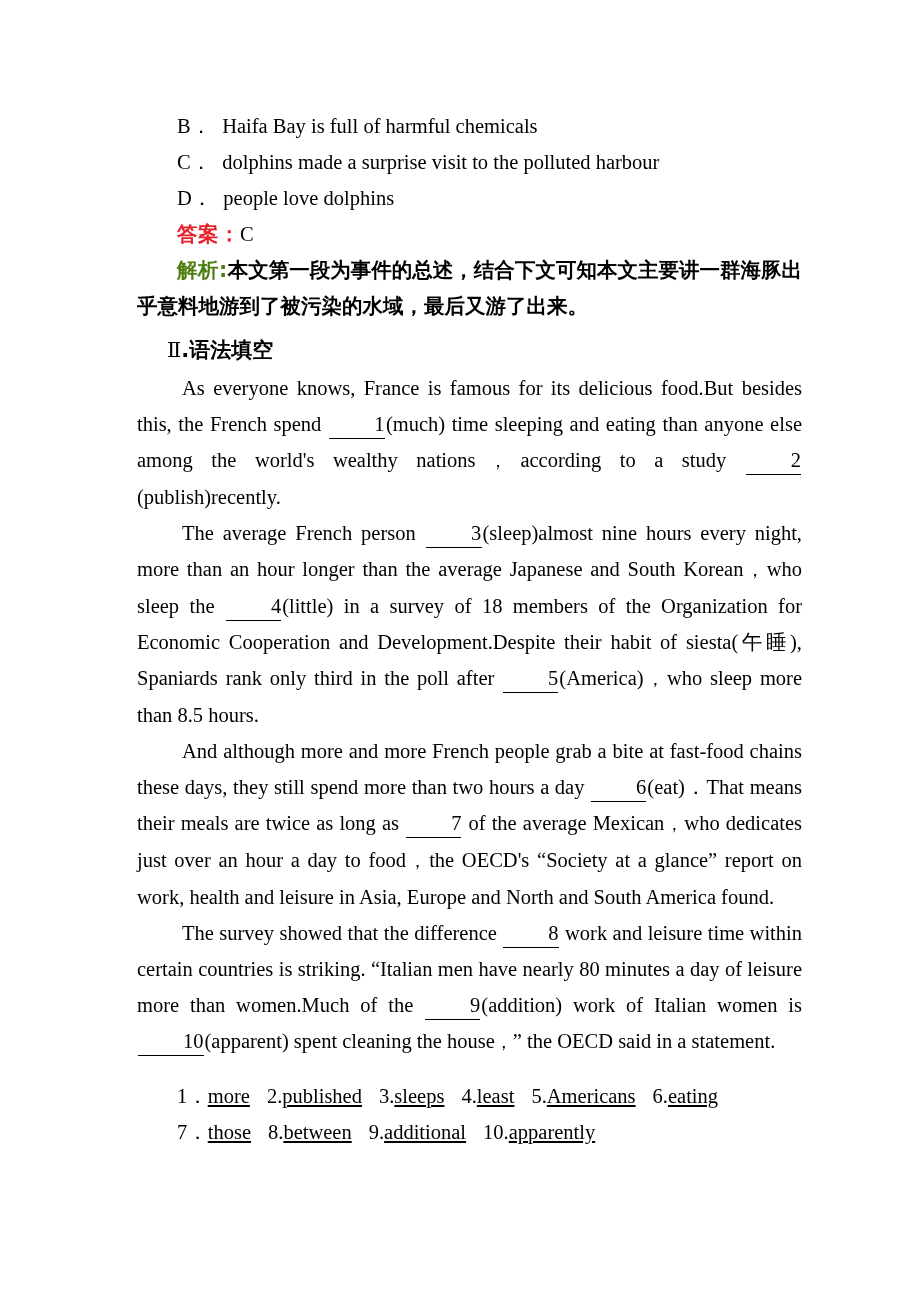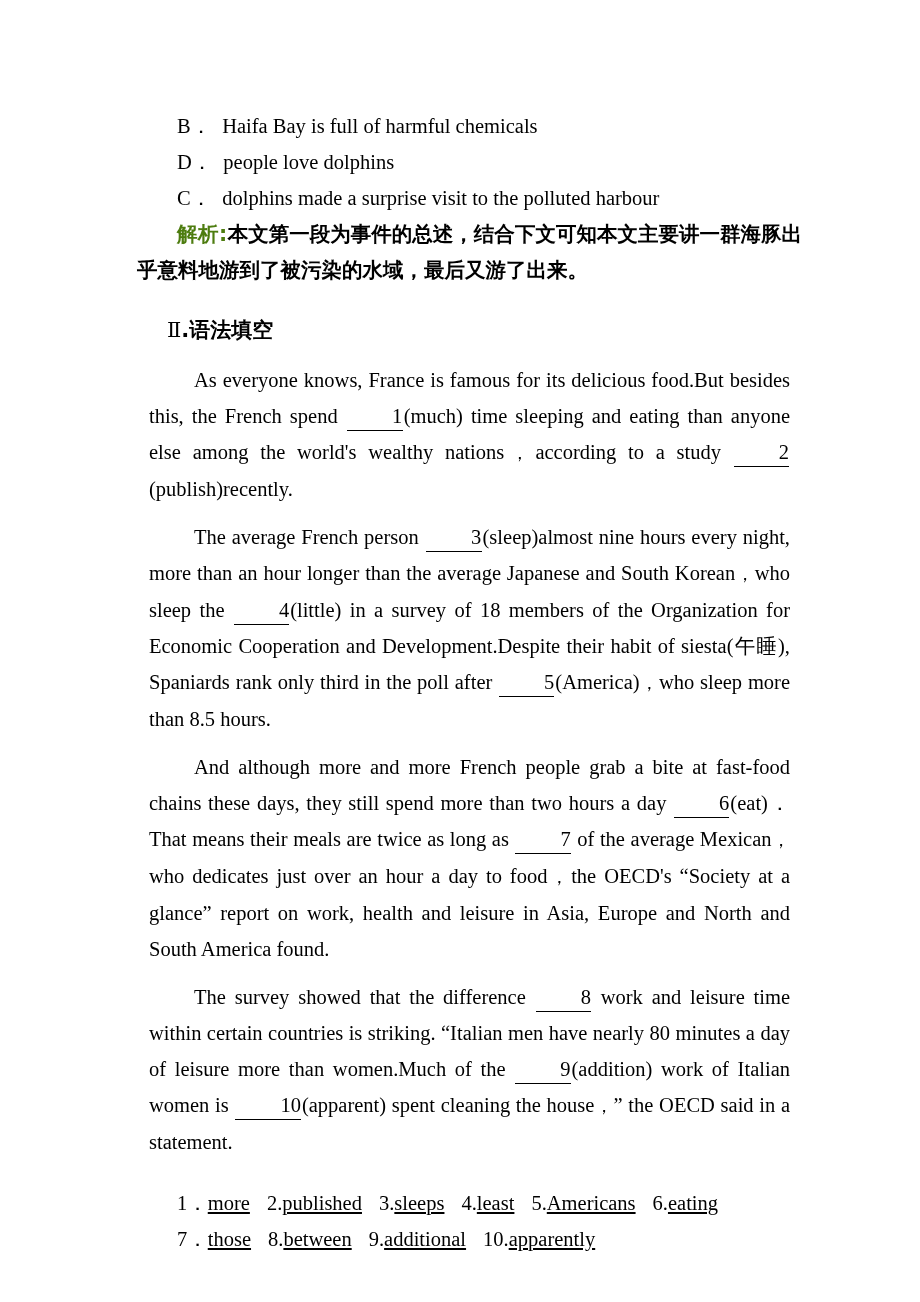--- a/index.html
+++ b/index.html
@@ -98,36 +98,36 @@
     width: 40px;
   }
 
   
   .section-heading {
     font-size: 21px;
     line-height: 40px;
     padding-left: 30px;
     font-family: "DejaVu Sans", "Liberation Sans", sans-serif;
     font-weight: bold;
-    margin-top: 22px;
+    margin-top: 6px;
     white-space: nowrap;
   }
   .section-heading .roman {
     font-family: "Liberation Serif", "DejaVu Serif", serif;
     font-weight: normal;
   }
 
   
   .para {
     font-size: 20.5px;
     line-height: 36px;
     text-align: justify;
     text-justify: inter-word;
     text-indent: 45px;
-    margin: 12px;
+    margin: 0;
     -webkit-hyphens: none;
     hyphens: none;
     word-spacing: 0px;
   }
   .para:last-child {
     text-align-last: left;
   }
   .para .cnpunc {
     font-family: "DejaVu Sans", "Liberation Sans", sans-serif;
     font-size: 18px;
@@ -141,21 +141,21 @@
     min-width: 46px;
     line-height: 28px;
     margin: 0 1px;
     vertical-align: baseline;
   }
   .blank.w-narrow { min-width: 34px; }
   .blank.w-wide { min-width: 56px; }
 
   
   .answer-key {
-    margin-top: 25px;
+    margin-top: 18px;
   }
   .key-line {
     font-size: 20.5px;
     line-height: 36px;
     padding-left: 40px;
     white-space: nowrap;
   }
   .key-item {
     display: inline-block;
     margin-right: 17px;
@@ -172,27 +172,30 @@
 <body>
 
 <div class="page">
   <div class="content">
 
     <div>
       <div class="option-row">
         <span class="option-letter">B．</span><span class="option-gap"></span><span>Haifa Bay is full of harmful chemicals</span>
       </div>
       <div class="option-row">
+        <span class="option-letter">C．</span><span class="option-gap"></span><span>dolphins made a surprise visit to the polluted harbour</span>
+      </div>
+      <div class="option-row">
         <span class="option-letter">D．</span><span class="option-gap"></span><span>people love dolphins</span>
       </div>
-      <div class="option-row">
-        <span class="option-letter">C．</span><span class="option-gap"></span><span>dolphins made a surprise visit to the polluted harbour</span>
-      </div>
-    </div>
-
+    </div>
+
+    <div class="answer-row">
+      <span class="label-answer">答案：</span><span class="answer-value">C</span>
+    </div>
 
     <div class="analysis-block">
       <span class="indent-lead"></span><span class="label-analysis">解析:</span><span class="cn-body">本文第一段为事件的总述，结合下文可知本文主要讲一群海豚出乎意料地游到了被污染的水域，最后又游了出来。</span>
     </div>
 
     <div class="section-heading">
       <span class="roman">Ⅱ</span><span>.语法填空</span>
     </div>
 
     <div id="cloze-paragraphs">

